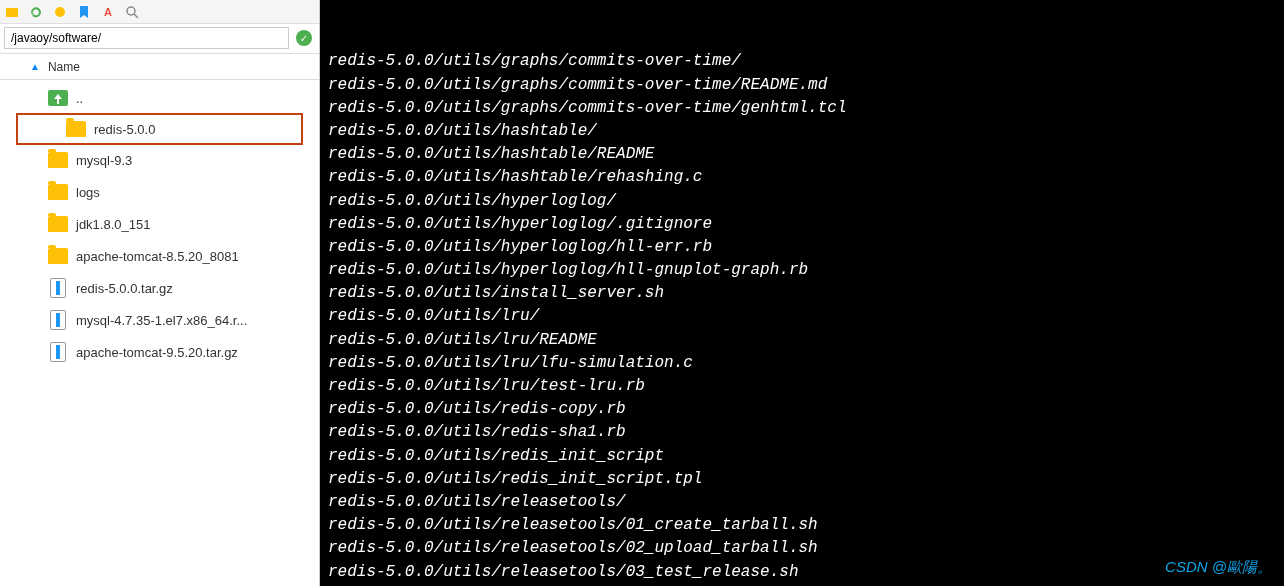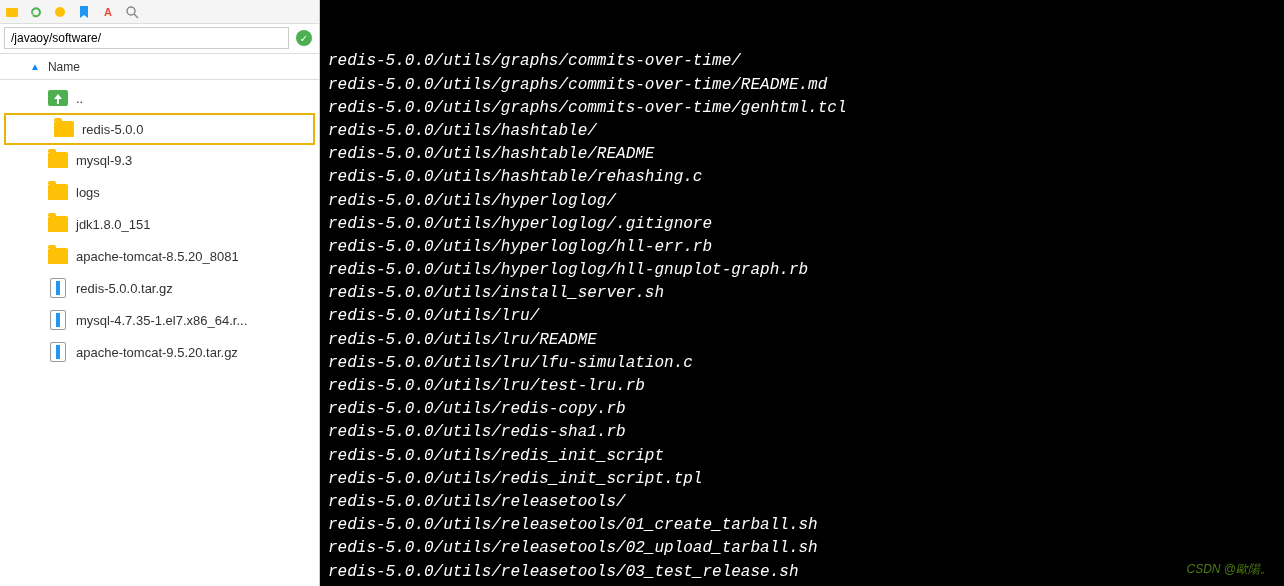--- a/index.html
+++ b/index.html
@@ -92,22 +92,22 @@
       height: 32px;
       display: flex;
       align-items: center;
       padding-left: 48px;
       cursor: pointer;
       font-size: 13px;
       color: #333;
       position: relative;
     }
     .tree-item.highlighted {
-      border: 2px solid #eab308;
-      margin: -1px 4px;
+      border: 2px solid #c2410c;
+      margin: -1px 16px;
     }
     .folder-icon {
       width: 20px;
       height: 16px;
       margin-right: 8px;
       display: inline-block;
     }
     .folder-yellow {
       background: #ffc107;
       border-radius: 2px 2px 0 0;
@@ -159,22 +159,22 @@
       line-height: 1.45;
       white-space: pre;
       position: relative;
       font-style: italic;
     }
     .watermark {
       position: absolute;
       bottom: 8px;
       right: 12px;
       font-family: Arial, sans-serif;
-      font-size: 12px;
-      color: #4d7c0f;
+      font-size: 15px;
+      color: #0ea5e9;
     }
   </style>
 </head>
 <body>
 
 <div class="left-panel">
   <div class="toolbar">
     <span class="toolbar-icon">
       <svg width="14" height="14" viewBox="0 0 14 14">
           <rect x="1" y="3" width="12" height="9" fill="#ffc107" rx="1"></rect>

